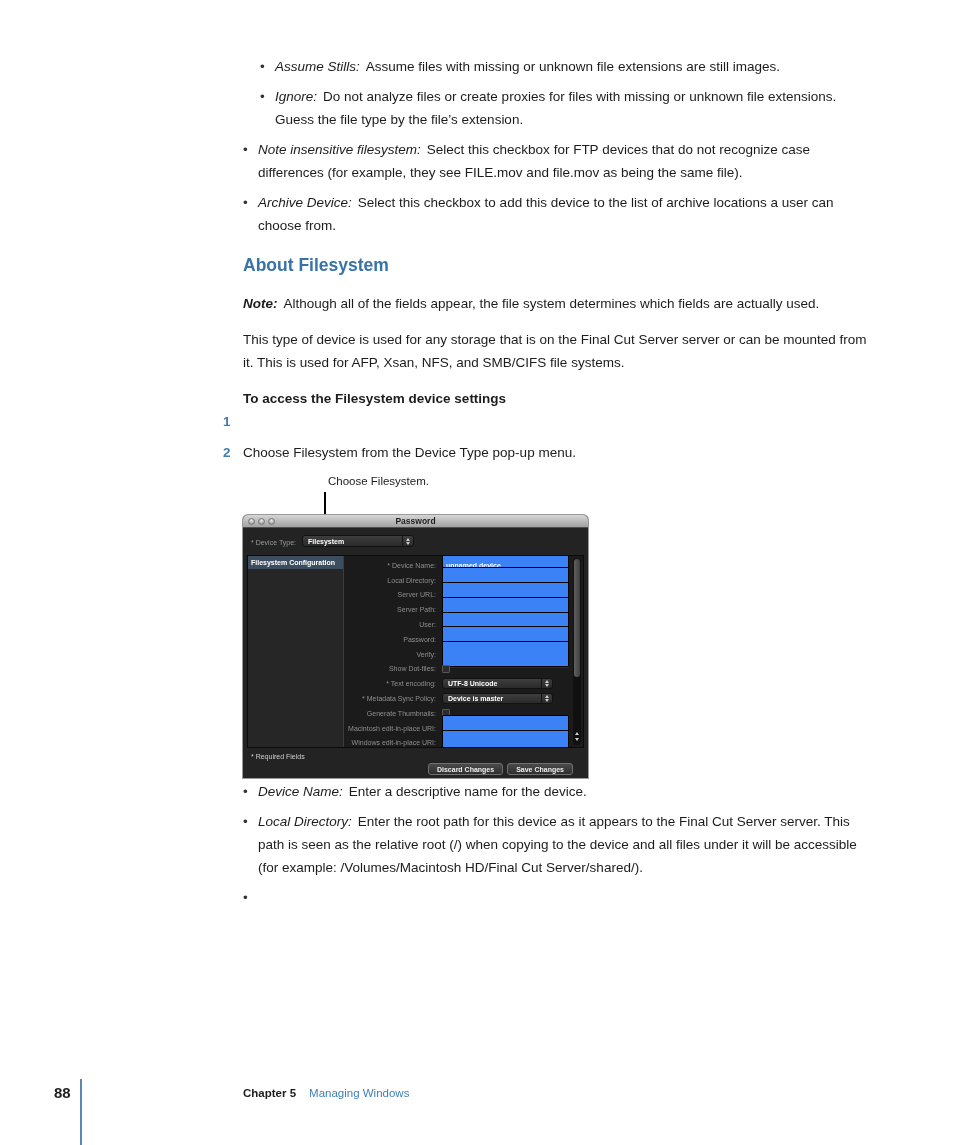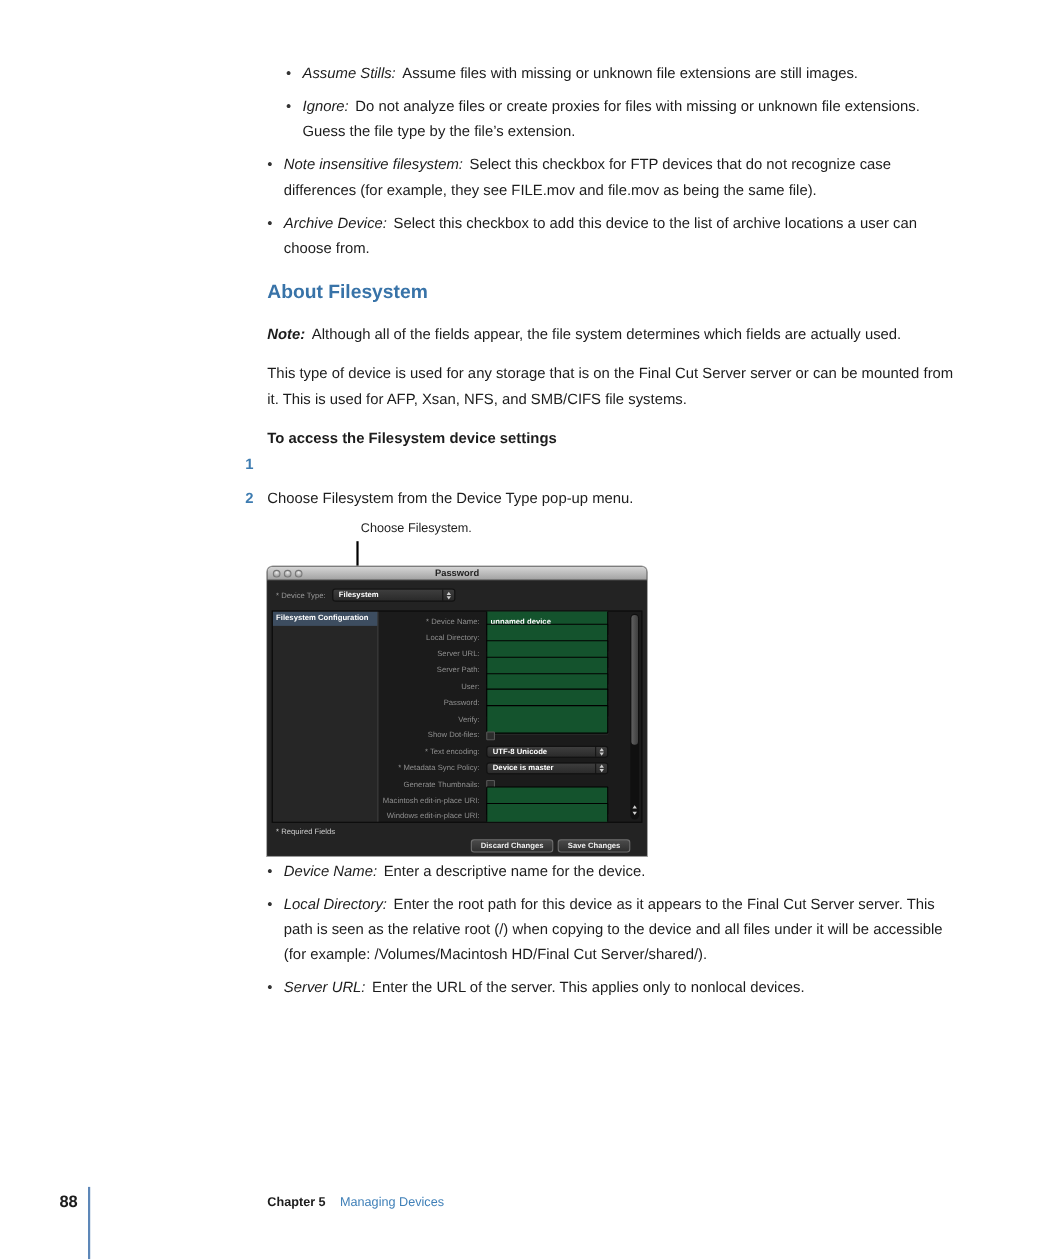--- a/index.html
+++ b/index.html
@@ -54,21 +54,21 @@
   .dlg-content { position:absolute; left:4px; right:4px; top:27px; height:193px;
                  background:#1b1b1b; border:1px solid #0b0b0b; overflow:hidden; }
   .sidebar { position:absolute; left:0; top:0; bottom:0; width:96px; background:#262626;
              border-right:1px solid #3c3c3c; }
   .side-item { height:13px; background:#3d4d60; color:#fff; font-weight:bold;
                padding:2px 0 0 3px; border-bottom:1px solid #2b3online947; }
   .rows { position:absolute; left:97px; top:2px; right:12px; }
   .frow { height:14.8px; display:flex; align-items:center; }
   .flabel { flex:0 0 91px; width:91px; text-align:right; margin-right:6px; color:#8f8f8f;
             white-space:nowrap; overflow:hidden; }
-  .ffield { width:111px; height:10px; background:#14532d; border:1px solid #000;
+  .ffield { width:127px; height:10px; background:#3b82f6; border:1px solid #000;
             box-shadow:0 1px 0 rgba(255,255,255,0.07); color:#fff; font-size:7px; font-weight:bold;
             font-family:"Liberation Sans", sans-serif; padding:12px 3px; border-radius:1px; }
   .fcheck { width:8px; height:8px; background:#2c2c2c; border:1px solid #575757; border-radius:1px; }
   .fpopup { width:111px; height:11px; }
   .scrollbar { position:absolute; right:2px; top:2px; bottom:2px; width:8px; background:#101010;
                border-radius:4px; }
   .sthumb { position:absolute; left:1px; top:1px; width:6px; height:118px; border-radius:3px;
             background:linear-gradient(90deg,#606060,#3f3f3f); }
   .sarrows { position:absolute; left:0; right:0; bottom:0; height:18px; display:flex;
              flex-direction:column; align-items:center; justify-content:center; gap:3px; }
@@ -239,22 +239,21 @@
     <div class="bullet l1">
       <span class="marker">•</span>
       <div><span class="lead">Device Name:</span><span>Enter a descriptive name for the device.</span></div>
     </div>
     <div class="bullet l1">
       <span class="marker">•</span>
       <div><span class="lead">Local Directory:</span><span>Enter the root path for this device as it appears to the Final Cut Server server. This path is seen as the relative root (/) when copying to the device and all files under it will be accessible (for example: /Volumes/Macintosh HD/Final Cut Server/shared/).</span></div>
     </div>
     <div class="bullet l1">
       <span class="marker">•</span>
-      <div><span class="lead">Server URL:</span><span>Enter the URL of the server. This applies only to nonlocal devices.</span></div>
     </div>
   </div>
 
   <div class="footer-pagenum">88</div>
   <div class="footer-rule"></div>
   <div class="footer-chapter">
-    <span class="chap">Chapter 5</span><span class="link">Managing Devices</span>
+    <span class="chap">Chapter 5</span><span class="link">Managing Windows</span>
   </div>
 </div>
 
 </body></html>

